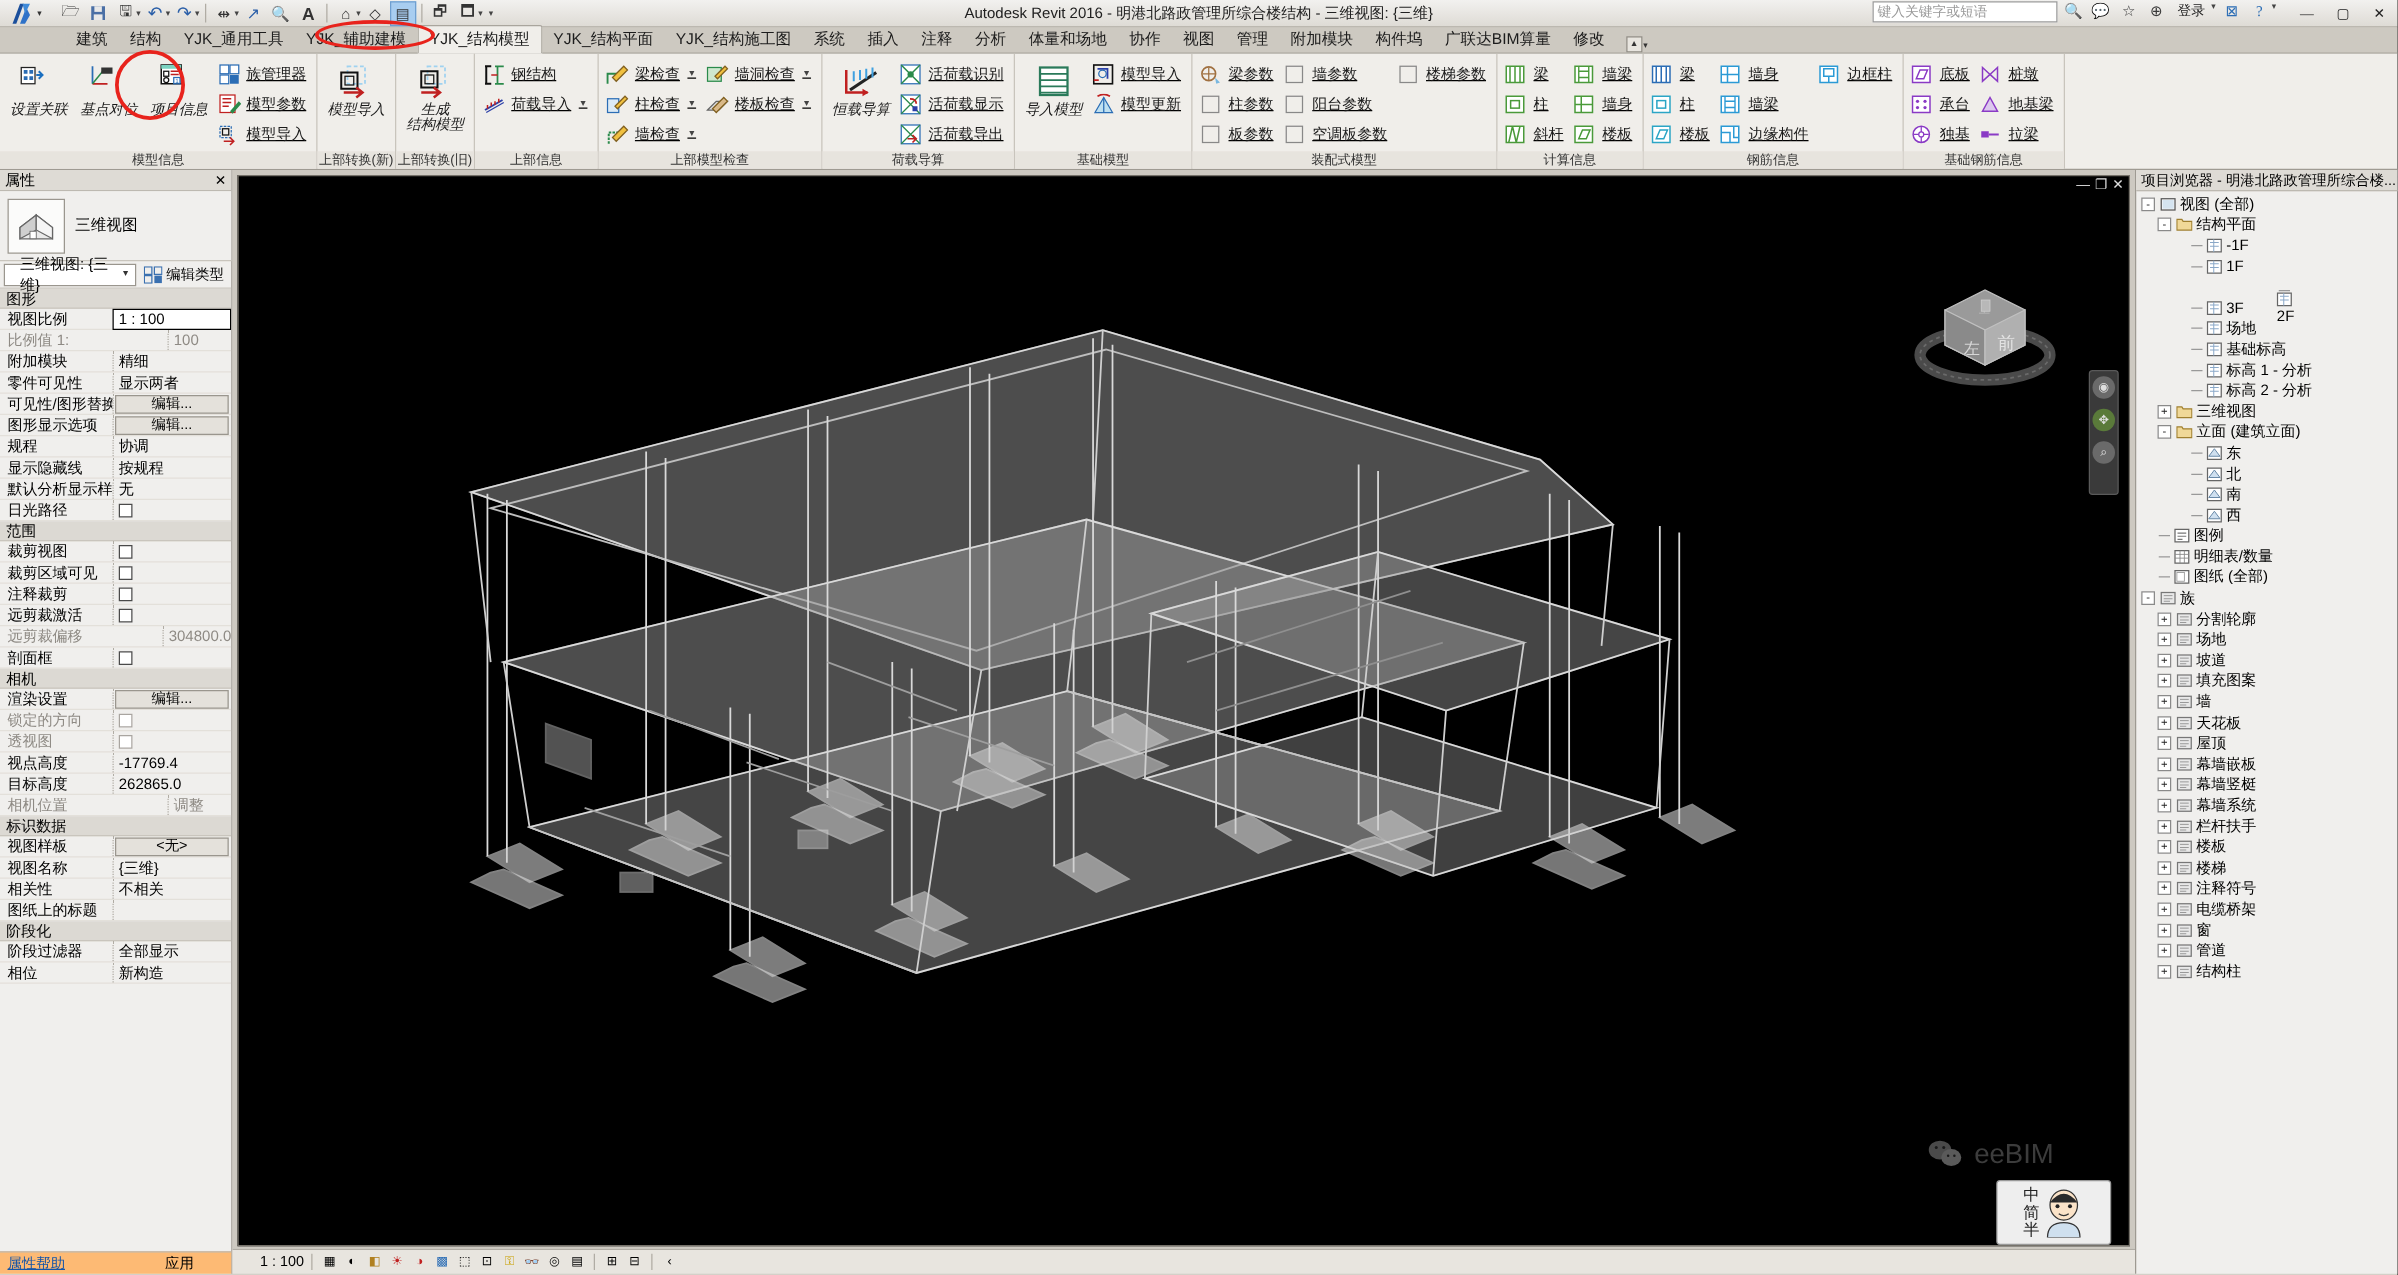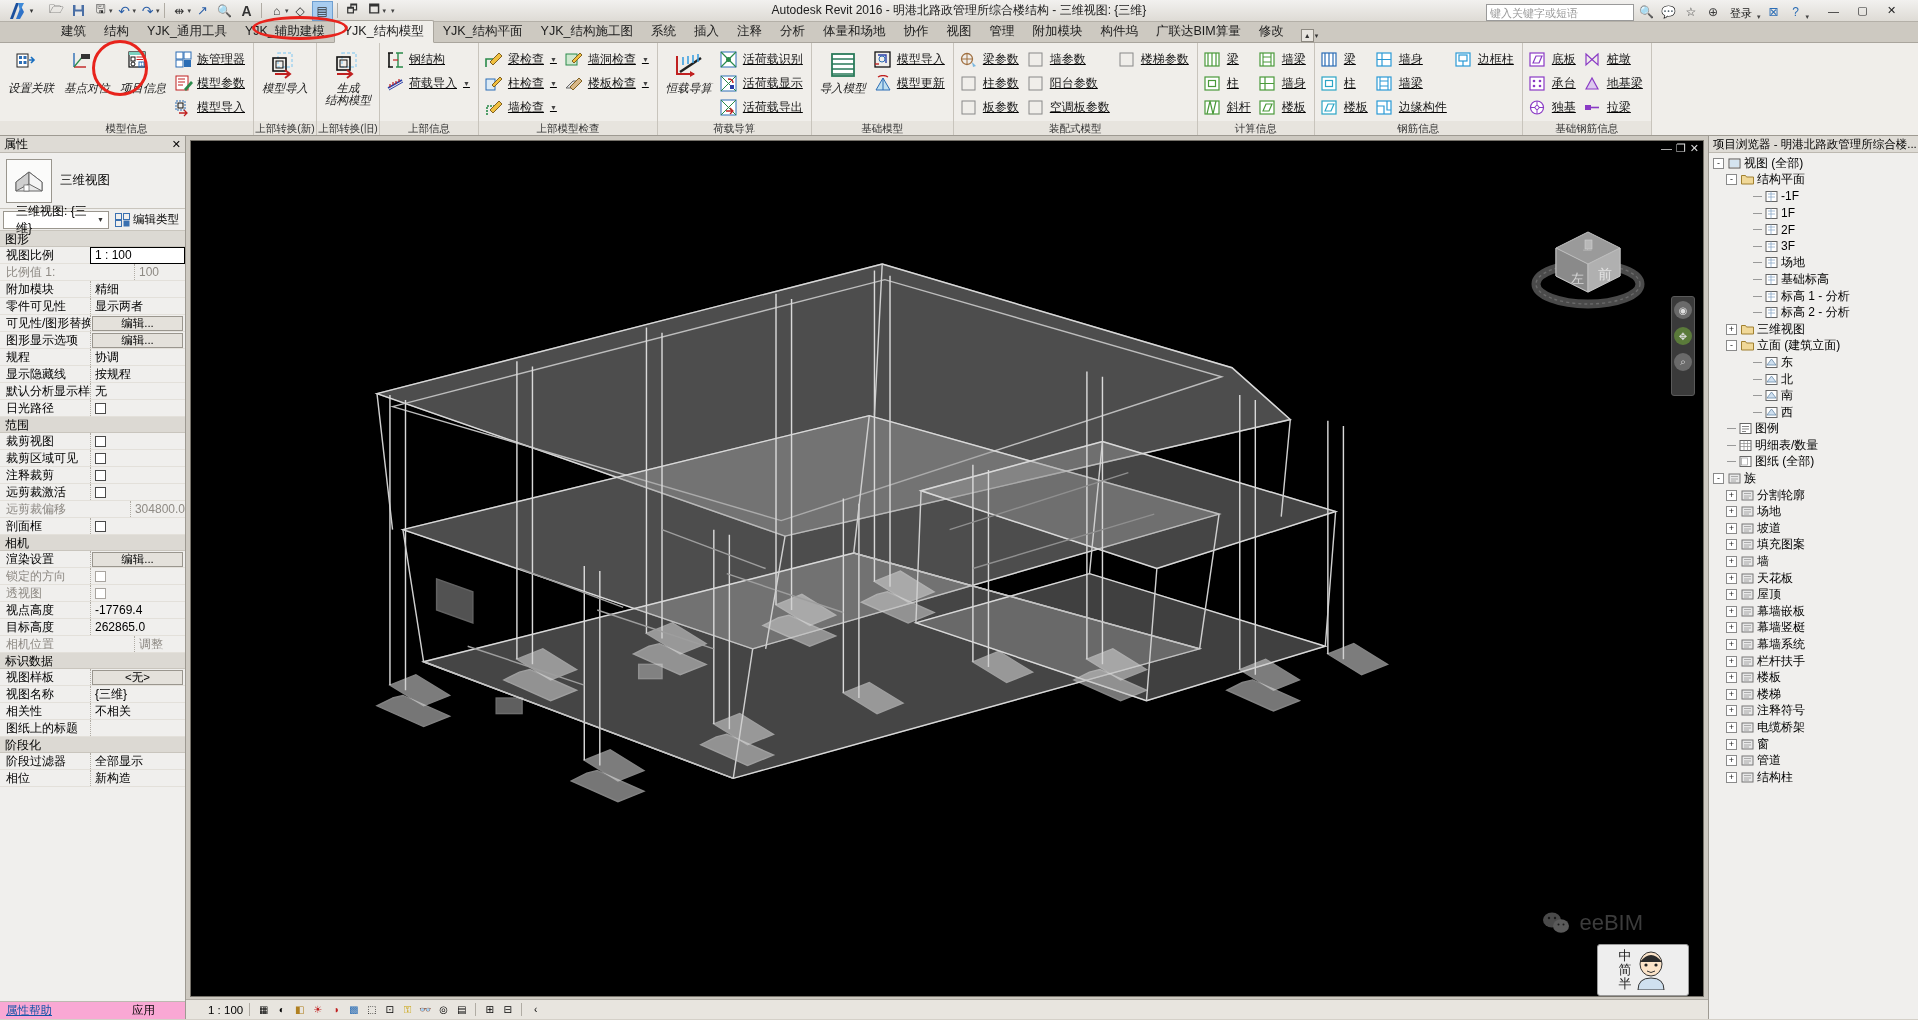--- a/index.html
+++ b/index.html
@@ -11,21 +11,21 @@
   .titlebar { height:22px; background:linear-gradient(#f2f1ef,#dedbd5); display:flex;
     align-items:center; position:relative; border-bottom:1px solid #b4b0a8; }
   .revit-logo { width:40px; height:22px; display:flex; align-items:center; justify-content:center; }
   .qat { display:flex; align-items:center; gap:1px; padding-left:6px; }
   .qicon { width:21px; height:20px; display:flex; align-items:center; justify-content:center;
     font-size:12px; color:#333; cursor:pointer; }
   .qsep { width:1px; height:15px; background:#b0aca4; margin:0 3px; }
   .qdrop { font-size:7px; color:#444; margin-left:-3px; }
   .title-text { position:absolute; left:0; right:0; text-align:center; font-size:12px; color:#202020;
     pointer-events:none; }
-  .title-right { margin-left:auto; display:flex; align-items:flex-end; gap:4px; padding-right:12px; }
+  .title-right { margin-left:auto; display:flex; align-items:flex-start; gap:4px; padding-right:0;font-family:Liberation Serif, serif; }
   .searchbox { width:148px; height:17px; border:1px solid #9a9a9a; background:#fff; font-size:11px;
     color:#9a9a9a; padding:1px 3px; line-height:15px; }
   .tr-icon { width:18px; height:18px; display:flex; align-items:center; justify-content:center;
     font-size:12px; color:#3a3a3a; cursor:pointer; }
   .signin { font-size:11px; color:#1a1a1a; cursor:pointer; padding:0 4px; }
   .wbtns { display:flex; gap:0; margin-left:6px; }
   .wbtn { width:29px; height:20px; display:flex; align-items:center; justify-content:center;
     font-size:11px; color:#222; cursor:pointer; }
 
   
@@ -87,21 +87,21 @@
   .pname { width:90px; padding-left:6px; line-height:17px; overflow:hidden; white-space:nowrap; }
   .pname.dim { color:#8e8a84; }
   .pval { flex:1; border-left:1px dotted #b0aca4; padding-left:4px; line-height:17px;
     display:flex; align-items:center; }
   .pval.boxed { border:1px solid #000; background:#fff; margin:0; padding-left:4px; height:17px; }
   .pval.dim { color:#8e8a84;margin-left:44px; }
   .chk { width:11px; height:11px; border:1px solid #4a4a4a; background:#fff; display:inline-block; }
   .chk.dim { border-color:#a9a5a0; }
   .btnval { flex:1; margin:1px 2px 1px 1px; height:15px; background:#e4e1db; border:1px solid #9a968e;
     font-size:11.5px; text-align:center; line-height:13px; cursor:pointer; }
-  .props-foot { height:18px; background:#f9a8d4; border-top:1px solid #bdb9b1; display:flex;
+  .props-foot { height:18px; background:#fdba74; border-top:1px solid #bdb9b1; display:flex;
     align-items:center; padding:0 6px; font-size:11.5px; }
   .props-foot .help { color:#1555a8; text-decoration:underline; cursor:pointer; }
   .props-foot .apply { margin-left:auto; margin-right:24px; }
 
   
   .canvas-wrap { flex:1; background:#cdc9c1; display:flex; flex-direction:column; position:relative; }
   .view-window { position:absolute; left:4px; top:4px; right:4px; bottom:22px;
     background:#000; border:1px solid #76726a; }
   .vw-btns { position:absolute; right:4px; top:2px; display:flex; gap:4px; z-index:5; }
   .vw-btn { color:#ddd; font-size:11px; cursor:pointer; line-height:10px; }
@@ -1196,146 +1196,146 @@
           <span class="tog none"></span>
           <span class="tdash"></span>
           <span class="ticon">
             <svg width="13" height="13" viewBox="0 0 13 13">
               <rect x="1" y="1.5" width="11" height="10" fill="#fff" stroke="#666"></rect>
               <path d="M3 4 L10 4 M3 7 L10 7 M6 1.5 L6 11.5" stroke="#8aa8c8" stroke-width="0.8"></path>
             </svg>
           </span>
           <span>1F</span>
         </div>
+        <div class="tn" style="padding-left: 30px; flex-direction: column;">
+          <span class="tog none"></span>
+          <span class="tdash"></span>
+          <span class="ticon">
+            <svg width="13" height="13" viewBox="0 0 13 13">
+              <rect x="1" y="1.5" width="11" height="10" fill="#fff" stroke="#666"></rect>
+              <path d="M3 4 L10 4 M3 7 L10 7 M6 1.5 L6 11.5" stroke="#8aa8c8" stroke-width="0.8"></path>
+            </svg>
+          </span>
+          <span>2F</span>
+        </div>
         <div class="tn" style="padding-left: 30px;">
           <span class="tog none"></span>
           <span class="tdash"></span>
           <span class="ticon">
             <svg width="13" height="13" viewBox="0 0 13 13">
               <rect x="1" y="1.5" width="11" height="10" fill="#fff" stroke="#666"></rect>
               <path d="M3 4 L10 4 M3 7 L10 7 M6 1.5 L6 11.5" stroke="#8aa8c8" stroke-width="0.8"></path>
             </svg>
           </span>
-          <span>2F</span>
+          <span>3F</span>
         </div>
         <div class="tn" style="padding-left: 30px;">
           <span class="tog none"></span>
           <span class="tdash"></span>
           <span class="ticon">
             <svg width="13" height="13" viewBox="0 0 13 13">
               <rect x="1" y="1.5" width="11" height="10" fill="#fff" stroke="#666"></rect>
               <path d="M3 4 L10 4 M3 7 L10 7 M6 1.5 L6 11.5" stroke="#8aa8c8" stroke-width="0.8"></path>
             </svg>
           </span>
-          <span>3F</span>
+          <span>场地</span>
         </div>
         <div class="tn" style="padding-left: 30px;">
           <span class="tog none"></span>
           <span class="tdash"></span>
           <span class="ticon">
             <svg width="13" height="13" viewBox="0 0 13 13">
               <rect x="1" y="1.5" width="11" height="10" fill="#fff" stroke="#666"></rect>
               <path d="M3 4 L10 4 M3 7 L10 7 M6 1.5 L6 11.5" stroke="#8aa8c8" stroke-width="0.8"></path>
             </svg>
           </span>
-          <span>场地</span>
+          <span>基础标高</span>
         </div>
         <div class="tn" style="padding-left: 30px;">
           <span class="tog none"></span>
           <span class="tdash"></span>
           <span class="ticon">
             <svg width="13" height="13" viewBox="0 0 13 13">
               <rect x="1" y="1.5" width="11" height="10" fill="#fff" stroke="#666"></rect>
               <path d="M3 4 L10 4 M3 7 L10 7 M6 1.5 L6 11.5" stroke="#8aa8c8" stroke-width="0.8"></path>
             </svg>
           </span>
-          <span>基础标高</span>
+          <span>标高 1 - 分析</span>
         </div>
         <div class="tn" style="padding-left: 30px;">
           <span class="tog none"></span>
           <span class="tdash"></span>
           <span class="ticon">
             <svg width="13" height="13" viewBox="0 0 13 13">
               <rect x="1" y="1.5" width="11" height="10" fill="#fff" stroke="#666"></rect>
               <path d="M3 4 L10 4 M3 7 L10 7 M6 1.5 L6 11.5" stroke="#8aa8c8" stroke-width="0.8"></path>
             </svg>
           </span>
-          <span>标高 1 - 分析</span>
+          <span>标高 2 - 分析</span>
+        </div>
+        <div class="tn" style="padding-left: 17px;">
+          <span class="tog">+</span>
+          <span class="ticon">
+            <svg width="13" height="13" viewBox="0 0 13 13">
+              <path d="M0.5 2.5 L4.5 2.5 L5.5 4 L12.5 4 L12.5 11 L0.5 11 Z" fill="#f0d898" stroke="#a08030"></path>
+            </svg>
+          </span>
+          <span>三维视图</span>
+        </div>
+        <div class="tn" style="padding-left: 17px;">
+          <span class="tog">-</span>
+          <span class="ticon">
+            <svg width="13" height="13" viewBox="0 0 13 13">
+              <path d="M0.5 2.5 L4.5 2.5 L5.5 4 L12.5 4 L12.5 11 L0.5 11 Z" fill="#f0d898" stroke="#a08030"></path>
+            </svg>
+          </span>
+          <span>立面 (建筑立面)</span>
         </div>
         <div class="tn" style="padding-left: 30px;">
           <span class="tog none"></span>
           <span class="tdash"></span>
           <span class="ticon">
             <svg width="13" height="13" viewBox="0 0 13 13">
               <rect x="1" y="1.5" width="11" height="10" fill="#fff" stroke="#666"></rect>
-              <path d="M3 4 L10 4 M3 7 L10 7 M6 1.5 L6 11.5" stroke="#8aa8c8" stroke-width="0.8"></path>
-            </svg>
-          </span>
-          <span>标高 2 - 分析</span>
-        </div>
-        <div class="tn" style="padding-left: 17px;">
-          <span class="tog">+</span>
-          <span class="ticon">
-            <svg width="13" height="13" viewBox="0 0 13 13">
-              <path d="M0.5 2.5 L4.5 2.5 L5.5 4 L12.5 4 L12.5 11 L0.5 11 Z" fill="#f0d898" stroke="#a08030"></path>
-            </svg>
-          </span>
-          <span>三维视图</span>
-        </div>
-        <div class="tn" style="padding-left: 17px;">
-          <span class="tog">-</span>
-          <span class="ticon">
-            <svg width="13" height="13" viewBox="0 0 13 13">
-              <path d="M0.5 2.5 L4.5 2.5 L5.5 4 L12.5 4 L12.5 11 L0.5 11 Z" fill="#f0d898" stroke="#a08030"></path>
-            </svg>
-          </span>
-          <span>立面 (建筑立面)</span>
+              <path d="M2 9 L6.5 3 L11 9 Z" fill="#cfe0f0" stroke="#6a8aa8" stroke-width="0.8"></path>
+            </svg>
+          </span>
+          <span>东</span>
         </div>
         <div class="tn" style="padding-left: 30px;">
           <span class="tog none"></span>
           <span class="tdash"></span>
           <span class="ticon">
             <svg width="13" height="13" viewBox="0 0 13 13">
               <rect x="1" y="1.5" width="11" height="10" fill="#fff" stroke="#666"></rect>
               <path d="M2 9 L6.5 3 L11 9 Z" fill="#cfe0f0" stroke="#6a8aa8" stroke-width="0.8"></path>
             </svg>
           </span>
-          <span>东</span>
+          <span>北</span>
         </div>
         <div class="tn" style="padding-left: 30px;">
           <span class="tog none"></span>
           <span class="tdash"></span>
           <span class="ticon">
             <svg width="13" height="13" viewBox="0 0 13 13">
               <rect x="1" y="1.5" width="11" height="10" fill="#fff" stroke="#666"></rect>
               <path d="M2 9 L6.5 3 L11 9 Z" fill="#cfe0f0" stroke="#6a8aa8" stroke-width="0.8"></path>
             </svg>
           </span>
-          <span>北</span>
+          <span>南</span>
         </div>
         <div class="tn" style="padding-left: 30px;">
           <span class="tog none"></span>
           <span class="tdash"></span>
           <span class="ticon">
             <svg width="13" height="13" viewBox="0 0 13 13">
               <rect x="1" y="1.5" width="11" height="10" fill="#fff" stroke="#666"></rect>
               <path d="M2 9 L6.5 3 L11 9 Z" fill="#cfe0f0" stroke="#6a8aa8" stroke-width="0.8"></path>
             </svg>
           </span>
-          <span>南</span>
-        </div>
-        <div class="tn" style="padding-left: 30px;">
-          <span class="tog none"></span>
-          <span class="tdash"></span>
-          <span class="ticon">
-            <svg width="13" height="13" viewBox="0 0 13 13">
-              <rect x="1" y="1.5" width="11" height="10" fill="#fff" stroke="#666"></rect>
-              <path d="M2 9 L6.5 3 L11 9 Z" fill="#cfe0f0" stroke="#6a8aa8" stroke-width="0.8"></path>
-            </svg>
-          </span>
           <span>西</span>
         </div>
         <div class="tn" style="padding-left: 4px;">
           <span class="tog none"></span>
           <span class="tdash"></span>
           <span class="ticon">
             <svg width="13" height="13" viewBox="0 0 13 13">
               <rect x="1" y="1.5" width="11" height="10" fill="#fff" stroke="#666"></rect>
               <path d="M3 4.5 L10 4.5 M3 7 L10 7 M3 9.5 L7 9.5" stroke="#777" stroke-width="0.9"></path>
             </svg>

